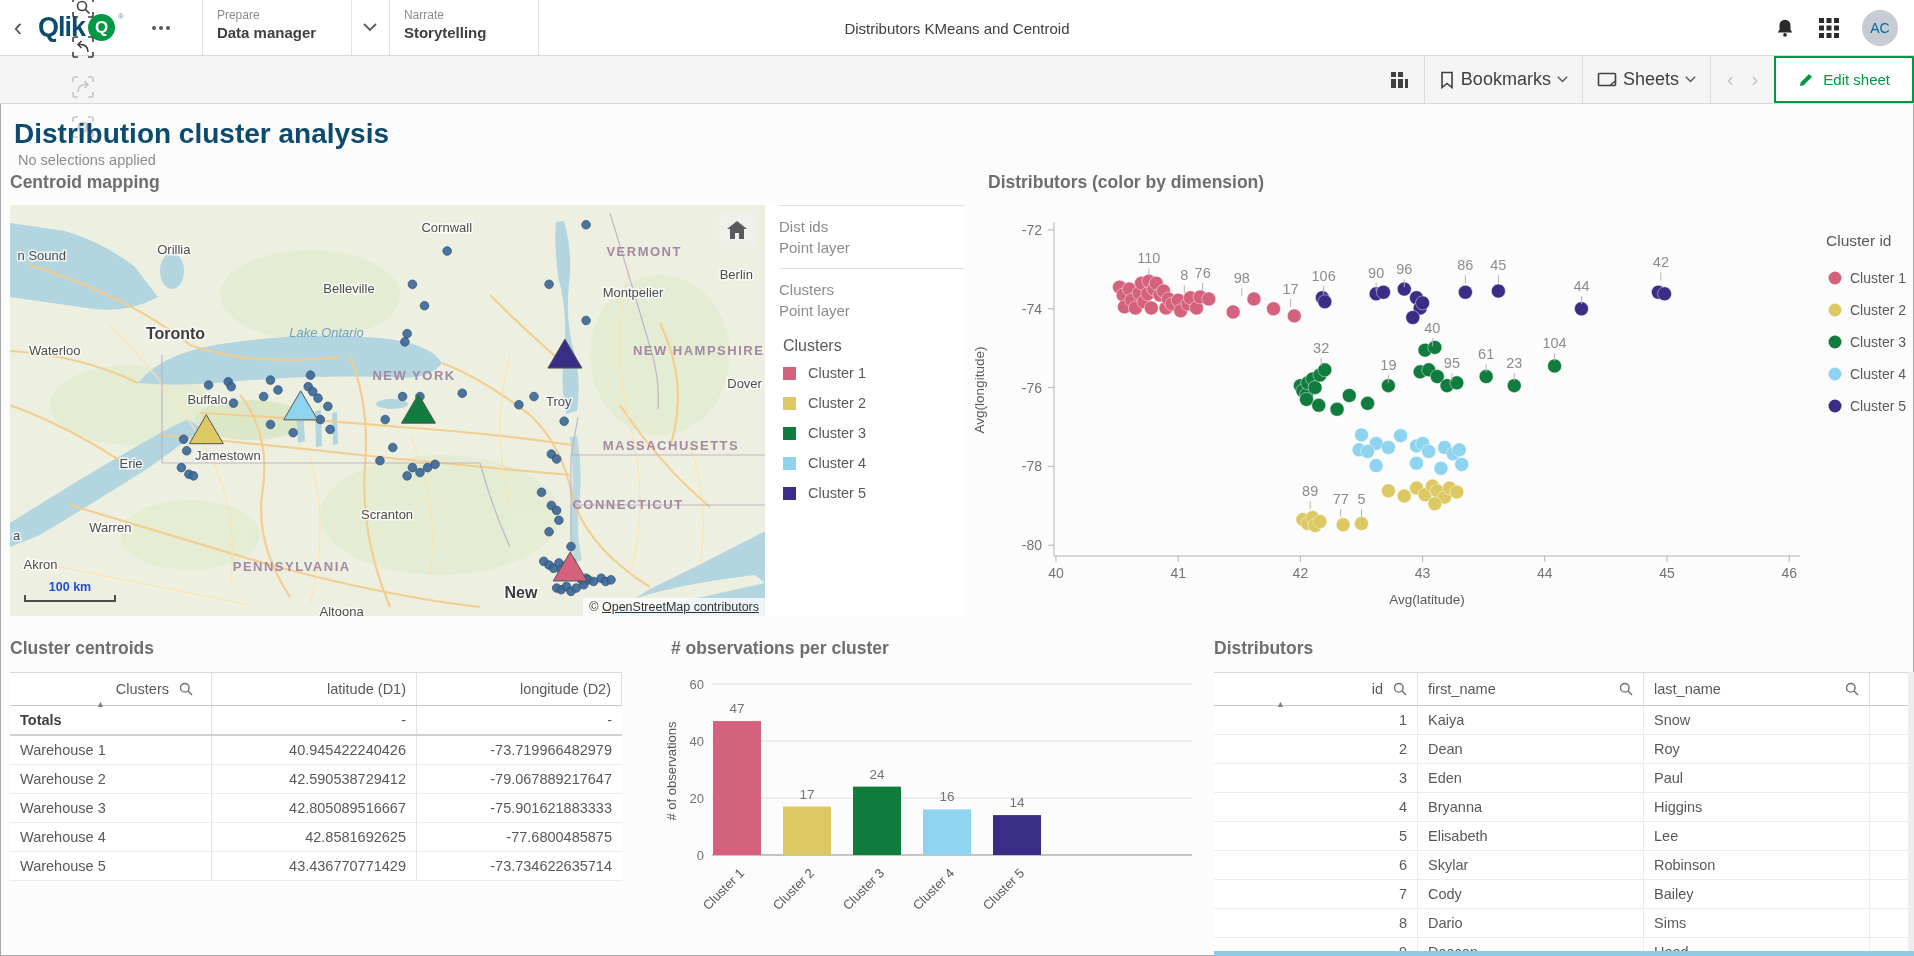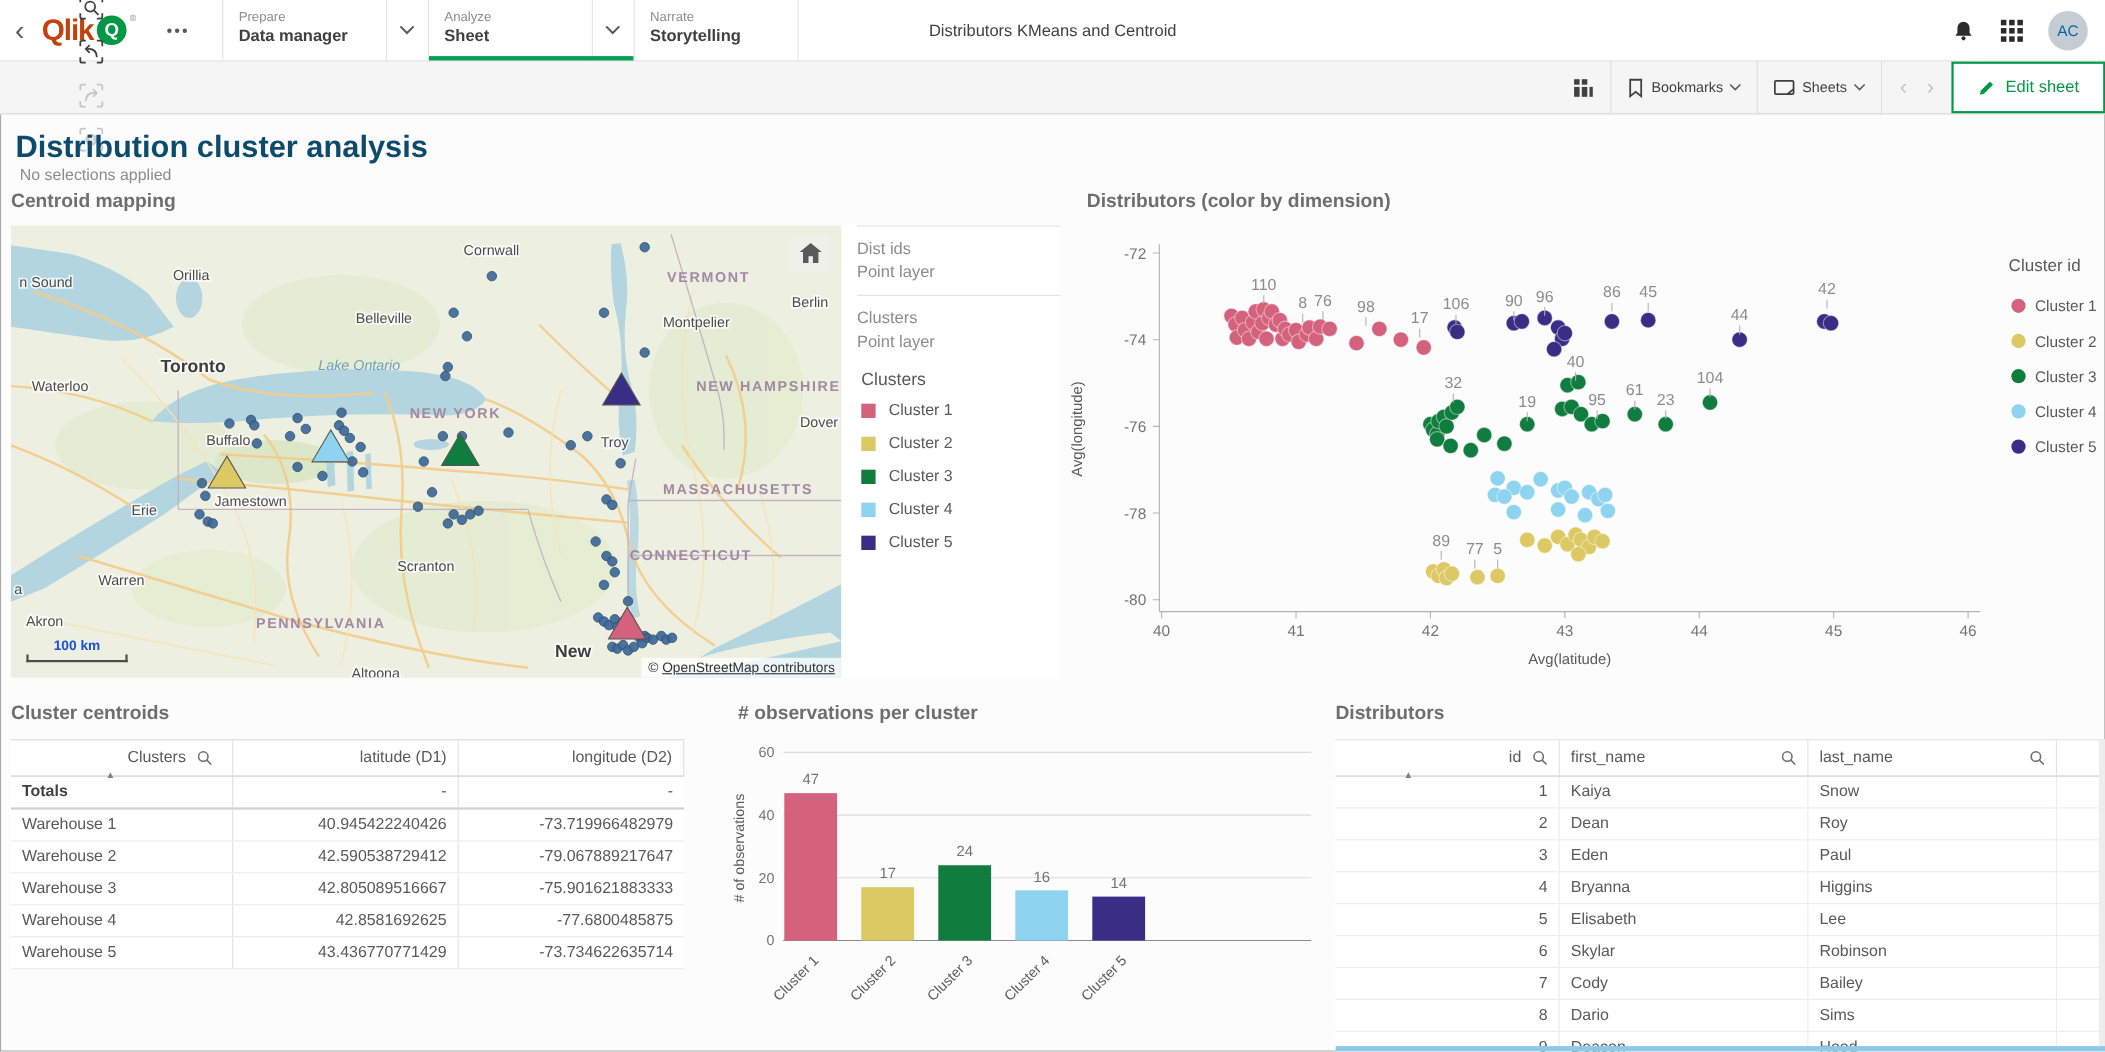--- a/index.html
+++ b/index.html
@@ -4,21 +4,21 @@
 <style>
   *{box-sizing:border-box;margin:0;padding:0;}
   html,body{width:1914px;height:956px;}
   body{font-family:"Liberation Sans",sans-serif;background:#fcfcfc;position:relative;overflow:hidden;
        box-shadow:inset 0 0 0 1px #a9a9a9;color:#595959;}
   
   .topbar{position:absolute;left:0;top:0;width:1914px;height:56px;background:#fff;border-bottom:1px solid #d9d9d9;display:flex;align-items:stretch;}
   .tb-left{display:flex;align-items:stretch;}
   .back-btn{width:36px;border:none;background:none;font-size:26px;color:#595959;cursor:pointer;}
   .logo{display:flex;align-items:center;gap:3px;padding:0 10px 0 2px;}
-  .logo-text{font-size:27px;font-weight:bold;color:#c2410c;letter-spacing:-1px;}
+  .logo-text{font-size:27px;font-weight:bold;color:#0c4a6e;letter-spacing:-1px;}
   .logo-q{width:27px;height:27px;border-radius:50%;background:#009845;color:#fff;font-weight:bold;font-size:17px;display:flex;align-items:center;justify-content:center;}
   .logo-reg{font-size:8px;color:#8c8c8c;align-self:flex-start;margin-top:12px;}
   .more-btn{border:none;background:none;display:flex;align-items:center;gap:3px;padding:0 18px;cursor:pointer;}
   .more-btn i{width:4px;height:4px;border-radius:50%;background:#595959;display:inline-block;}
   .nav{display:flex;align-items:stretch;margin-left:14px;}
   .nav-block{position:relative;display:flex;align-items:stretch;border-left:1px solid #e4e4e4;}
   .nav-main{padding:8px 14px 6px 14px;min-width:148px;cursor:pointer;}
   .nav-section{font-size:12px;color:#8c8c8c;display:block;}
   .nav-page{font-size:15px;font-weight:bold;color:#404040;display:block;margin-top:2px;}
   .nav-dd{width:38px;border-left:1px solid #e4e4e4;display:flex;align-items:center;justify-content:center;cursor:pointer;color:#595959;}
@@ -28,21 +28,21 @@
   .tb-right{position:absolute;right:0;top:0;height:56px;display:flex;align-items:center;gap:22px;padding-right:16px;}
   .icon-btn{border:none;background:none;cursor:pointer;display:flex;align-items:center;justify-content:center;}
   .avatar{width:36px;height:36px;border-radius:50%;background:#c5ccd3;color:#0369a1;font-size:14px;display:flex;align-items:center;justify-content:center;cursor:pointer;}
   
   .selbar{position:absolute;left:0;top:56px;width:1914px;height:48px;background:#f5f5f5;border-bottom:1px solid #d9d9d9;display:flex;align-items:center;}
   .sel-left{display:flex;align-items:center;gap:10px;padding-left:10px;flex-direction:column;}
   .sel-icon{width:30px;height:30px;display:flex;align-items:center;justify-content:center;cursor:pointer;}
   .sel-icon.disabled{cursor:default;}
   .sel-status{font-size:14.5px;color:#8c8c8c;margin-left:8px;}
   .sel-right{position:absolute;right:0;top:0;height:100%;display:flex;align-items:stretch;}
-  .tool-group{display:flex;align-items:center;gap:6px;padding:0 14px;border-left:1px solid #ddd;cursor:pointer;font-size:13px;color:#404040;}
+  .tool-group{display:flex;align-items:center;gap:6px;padding:0 14px;border-left:1px solid #ddd;cursor:pointer;font-size:18px;color:#404040;}
   .tool-group.no-border{border-left:none;}
   .nav-arrows{display:flex;align-items:center;gap:18px;padding:0 16px;border-left:1px solid #ddd;color:#c2c2c2;font-size:20px;}
   .edit-sheet{display:flex;align-items:center;gap:8px;padding:0 22px;border:2px solid #009845;background:#fff;color:#009845;font-size:15px;cursor:pointer;}
   .chev{font-size:11px;color:#595959;}
   
   .sheet-title{position:absolute;left:14px;top:118px;font-size:28px;color:#0c4a6e;}
   .panel-title{position:absolute;font-size:17.5px;font-weight:bold;color:#6e6e6e;}
   
   .map-wrap{position:absolute;left:10px;top:205px;width:755px;height:411px;overflow:hidden;background:#edf0e1;}
   .map-home{position:absolute;right:10px;top:8px;width:36px;height:34px;background:rgba(240,240,240,0.55);border-radius:3px;display:flex;align-items:center;justify-content:center;cursor:pointer;}
@@ -95,32 +95,20 @@
       <div class="nav-block">
         <div class="nav-main">
           <span class="nav-section">Prepare</span>
           <span class="nav-page">Data manager</span>
         </div>
         <div class="nav-dd">
           <svg width="14" height="9" viewBox="0 0 14 9">
               <path d="M1 1l6 6 6-6" fill="none" stroke="#595959" stroke-width="1.8"></path>
             </svg>
         </div>
-      </div>
-      <div class="nav-block">
-        <div class="nav-main">
-          <span class="nav-section">Analyze</span>
-          <span class="nav-page">Sheet</span>
-        </div>
-        <div class="nav-dd">
-          <svg width="14" height="9" viewBox="0 0 14 9">
-              <path d="M1 1l6 6 6-6" fill="none" stroke="#595959" stroke-width="1.8"></path>
-            </svg>
-        </div>
-        <span class="nav-underline"></span>
       </div>
       <div class="nav-block last">
         <div class="nav-main">
           <span class="nav-section">Narrate</span>
           <span class="nav-page">Storytelling</span>
         </div>
       </div>
     </nav>
   </div>
   <div class="tb-center">Distributors KMeans and Centroid</div>

